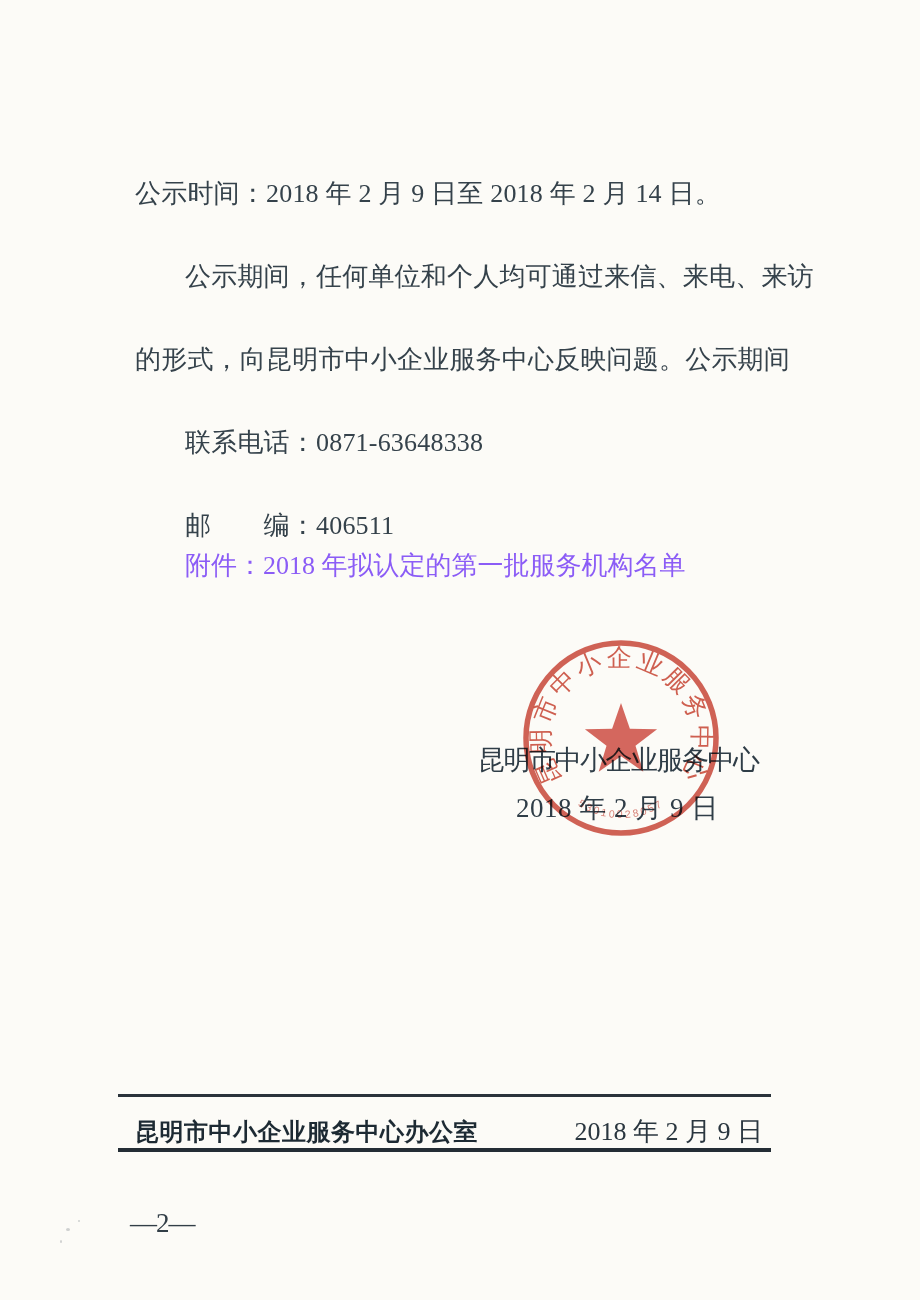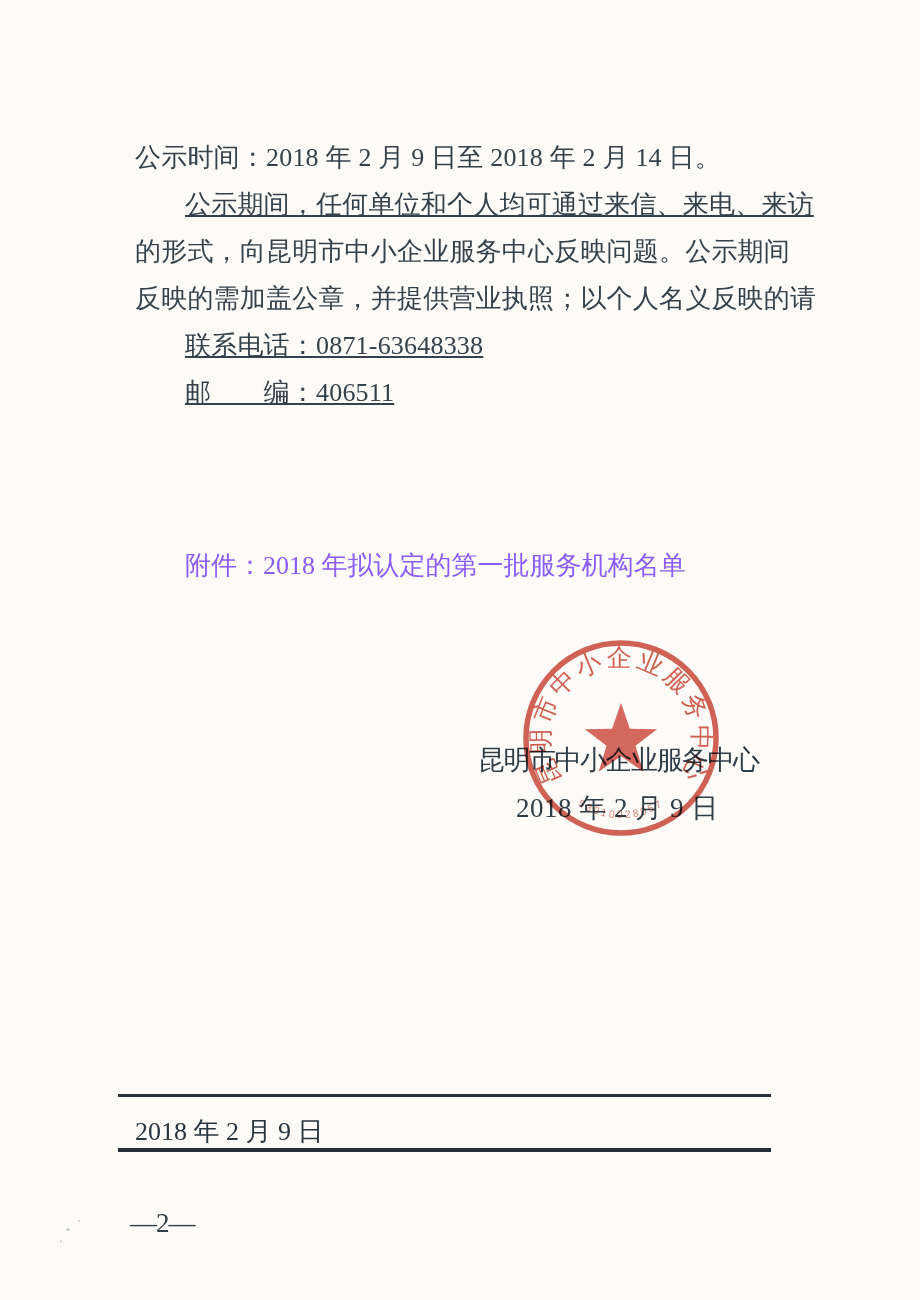--- a/index.html
+++ b/index.html
@@ -21,22 +21,23 @@
     top: 138px;
     width: 650px;
     font-size: 26px;
     color: #35424b;
     letter-spacing: 0.2px;
   }
   .body-line {
     height: 47px;
     line-height: 40px;
     white-space: nowrap;
+    margin-top: 36px;
   }
-  .indent { padding-left: 50px; text-decoration: underline; }
+  .indent { padding-left: 50px; }
 
   .attachment-line {
     position: absolute;
     left: 185px;
     top: 550px;
     font-size: 26px;
     line-height: 32px;
     color: #8b5cf6;
     white-space: nowrap;
   }
@@ -134,21 +135,20 @@
 </style>
 </head>
 <body>
 
 <div class="page">
 
   <div class="body-block">
     <div class="body-line">公示时间：2018 年 2 月 9 日至 2018 年 2 月 14 日。</div>
     <div class="body-line indent">公示期间，任何单位和个人均可通过来信、来电、来访</div>
     <div class="body-line">的形式，向昆明市中小企业服务中心反映问题。公示期间</div>
-    <div class="body-line">反映的需加盖公章，并提供营业执照；以个人名义反映的请</div>
     <div class="body-line indent">联系电话：0871-63648338</div>
     <div class="body-line indent">邮　　编：406511</div>
   </div>
 
   <div class="attachment-line">附件：2018 年拟认定的第一批服务机构名单</div>
 
   <div class="sig-org">昆明市中小企业服务中心</div>
   <div class="sig-date">2018 年 2 月 9 日</div>
 
   <svg class="seal" viewBox="0 0 200 200">
@@ -161,20 +161,21 @@
     <text font-size="25" fill="#c8402f" letter-spacing="3.5" font-family="Liberation Serif, DejaVu Serif, serif" opacity="0.9">
       <textPath href="#ring-arc" startOffset="50%" text-anchor="middle">昆明市中小企业服务中心</textPath>
     </text>
     <text font-size="10.5" fill="#d2665b" letter-spacing="2.5" opacity="0.85" font-family="Liberation Sans, DejaVu Sans, sans-serif">
       <textPath href="#serial-arc" startOffset="50%" text-anchor="middle">53010028057</textPath>
     </text>
   </svg>
 
   <div class="footer-rule-top"></div>
   <div class="footer-row">
+    <span class="footer-office">昆明市中小企业服务中心办公室</span>
     <span class="footer-date">2018 年 2 月 9 日</span>
   </div>
   <div class="footer-rule-bottom"></div>
 
   <div class="page-number">—2—</div>
 
   <div class="speck speck-1"></div>
   <div class="speck speck-2"></div>
   <div class="speck speck-3"></div>
 

